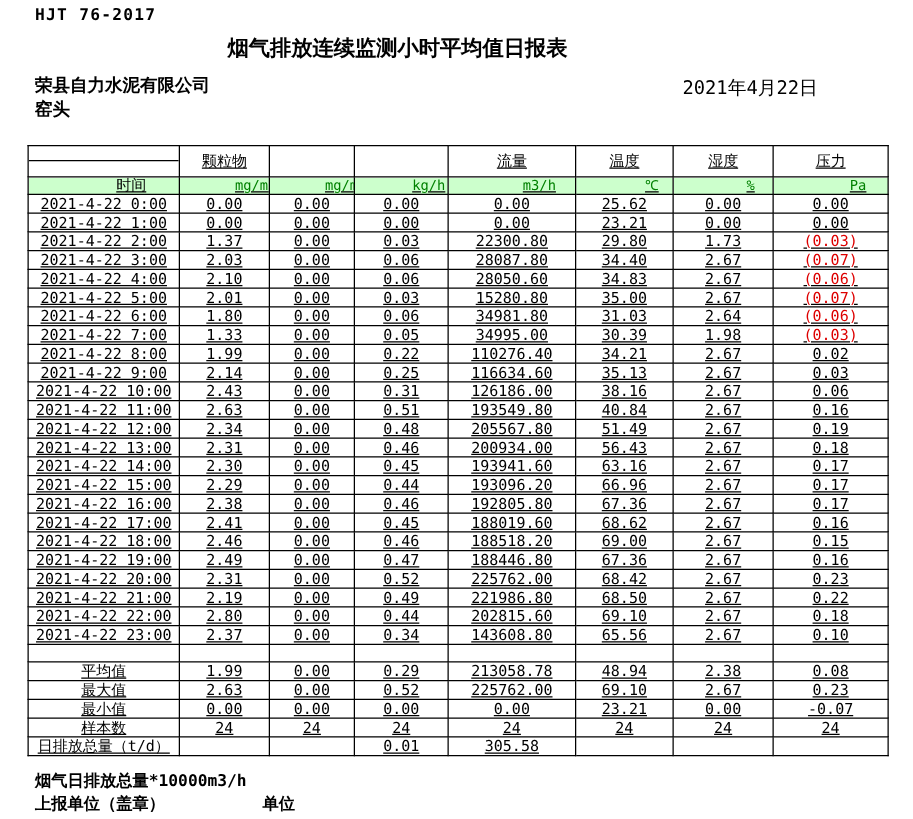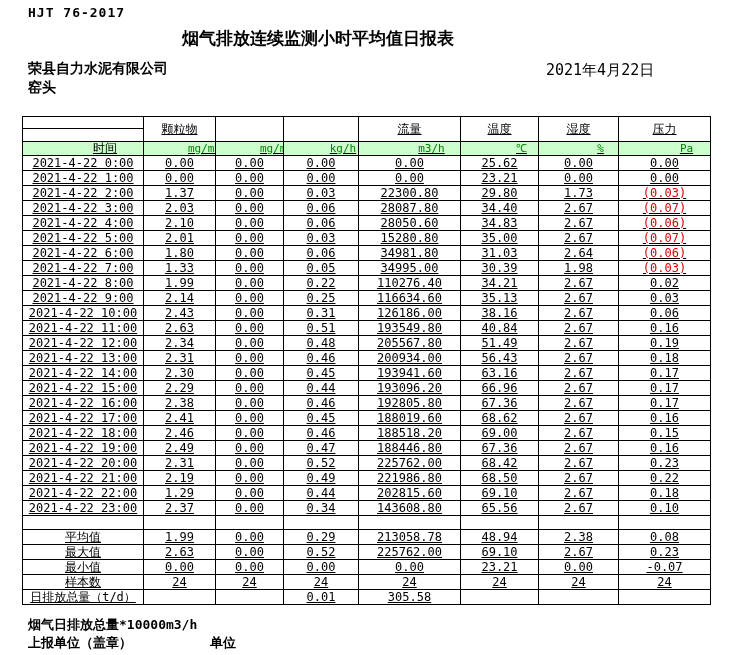--- a/index.html
+++ b/index.html
@@ -306,21 +306,21 @@
           <td>2.19</td>
           <td>0.00</td>
           <td>0.49</td>
           <td>221986.80</td>
           <td>68.50</td>
           <td>2.67</td>
           <td>0.22</td>
         </tr>
         <tr>
           <td>2021-4-22 22:00</td>
-          <td>1.29</td>
+          <td>2.80</td>
           <td>0.00</td>
           <td>0.44</td>
           <td>202815.60</td>
           <td>69.10</td>
           <td>2.67</td>
           <td>0.18</td>
         </tr>
         <tr>
           <td>2021-4-22 23:00</td>
           <td>2.37</td>

